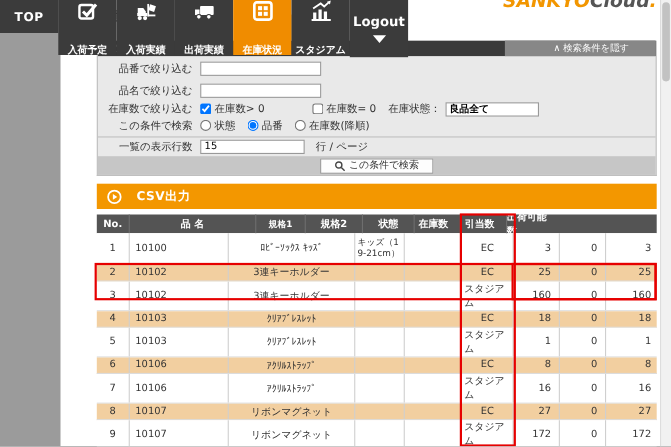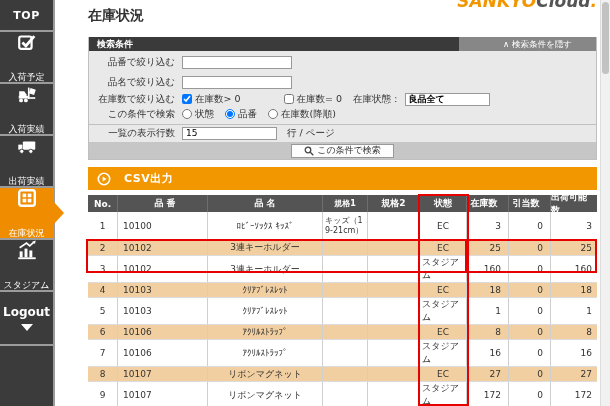--- a/index.html
+++ b/index.html
@@ -1,25 +1,25 @@
 <!DOCTYPE html>
 <html><head>
 <meta charset="utf-8">
 <style>
   html,body{margin:0;padding:0;background:#888;}
   *{box-sizing:border-box;font-family:"DejaVu Sans","Liberation Sans",sans-serif;}
   #screen{position:relative;width:610px;height:406px;background:#fff;overflow:hidden;margin:0 auto;}
 
   
-  #sidebar{position:absolute;left:0;top:0;width:55px;height:406px;background:#9b9b9b;display:flex;flex-direction:column;z-index:2;}
+  #sidebar{position:absolute;left:0;top:0;width:55px;height:406px;background:#9b9b9b;display:flex;flex-direction:row;z-index:2;}
   .side-item{position:relative;width:53px;background:#3b3b3b;color:#fff;margin-bottom:2px;
     display:flex;flex-direction:column;align-items:center;justify-content:center;cursor:pointer;flex:0 0 auto;}
   .side-item.top{height:30px;font-size:11px;font-weight:bold;letter-spacing:.5px;}
   .side-item.std{height:50px;}
-  .side-item .lab{font-size:9px;font-weight:normal;margin-top:18px;white-space:nowrap;}
+  .side-item .lab{font-size:9px;font-weight:bold;margin-top:18px;white-space:nowrap;}
   .side-item .ico{width:22px;height:22px;display:block;}
   .side-item.active{background:#f08c00;}
   .side-item.active::after{content:"";position:absolute;right:-11px;top:50%;margin-top:-12px;
     border-left:11px solid #f08c00;border-top:12px solid transparent;border-bottom:12px solid transparent;}
   .side-fill{width:53px;background:#3b3b3b;flex:1 1 auto;}
   .chev{width:0;height:0;border-left:6px solid transparent;border-right:6px solid transparent;border-top:7px solid #fff;margin-top:5px;}
   .side-item.logoutitem{height:52px;font-size:12px;font-weight:bold;}
 
   
   #logo{position:absolute;right:13px;top:-9px;font-size:17px;font-weight:bold;font-style:italic;white-space:nowrap;z-index:1;}
@@ -224,21 +224,20 @@
           <circle cx="7" cy="7" r="5.7" fill="none" stroke="#fff" stroke-width="1.6"></circle>
           <path d="M5.6 4.4 L9.6 7 L5.6 9.6 Z" fill="#fff"></path>
         </svg>
     </span>
     <span class="clab">CSV出力</span>
   </div>
 
   <div id="inv-table">
     <div class="thead" id="thead">
         <div class="cell c0">No.</div>
-        <div class="cell c1">品 番</div>
         <div class="cell c2">品 名</div>
         <div class="cell c3">規格1</div>
         <div class="cell c4">規格2</div>
         <div class="cell c5">状態</div>
         <div class="cell c6">在庫数</div>
         <div class="cell c7">引当数</div>
         <div class="cell c8">出荷可能数</div>
       </div>
     <div id="tbody">
         <div class="trow tall">

